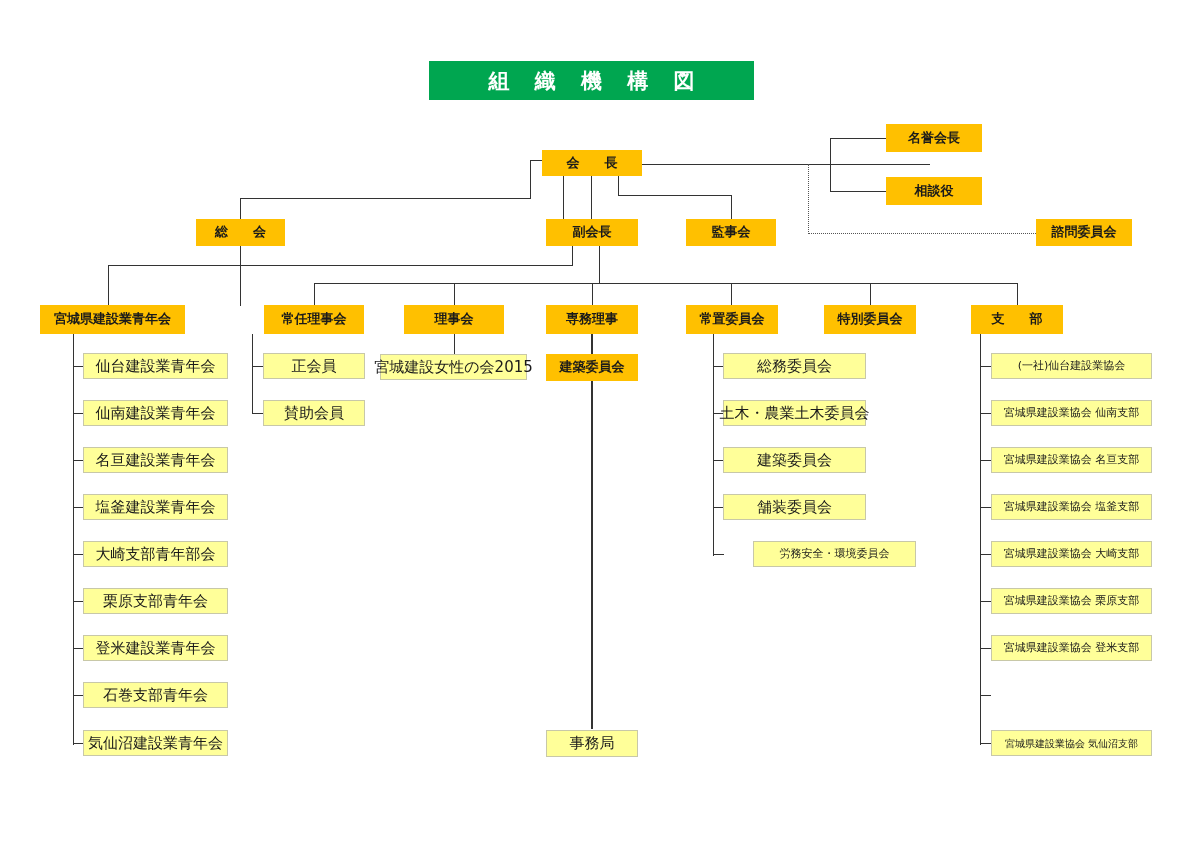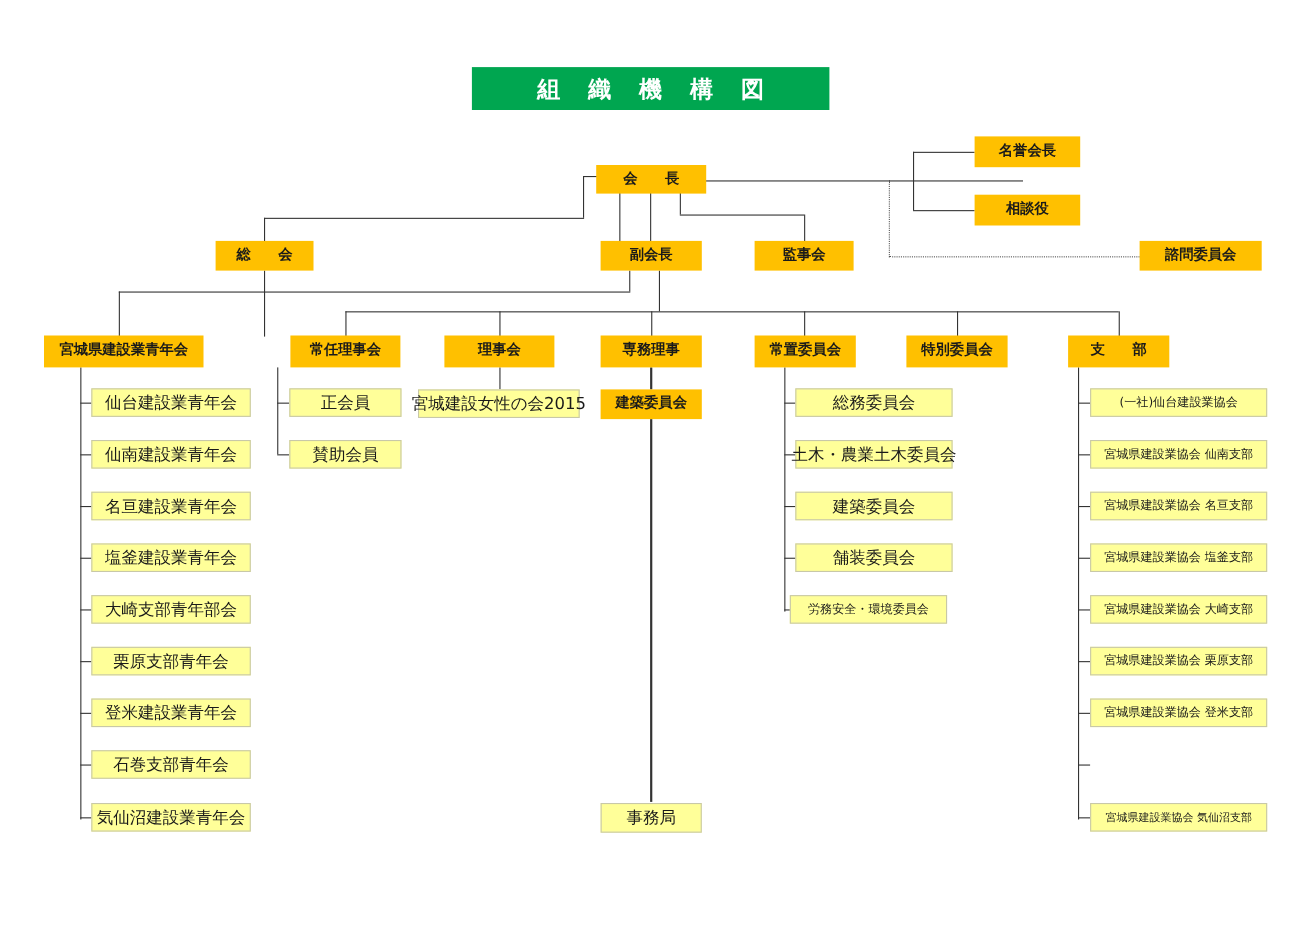--- a/index.html
+++ b/index.html
@@ -154,21 +154,21 @@
   <div class="ln h" style="left:980px; top:695px; width:11px;"></div>
   <div class="ln h" style="left:980px; top:743px; width:11px;"></div>
 
   <div class="node amber spaced" style="left:542px; top:150px; width:100px; height:26px;">会　長</div>
   <div class="node amber" style="left:886px; top:124px; width:96px; height:28px;">名誉会長</div>
   <div class="node amber" style="left:886px; top:177px; width:96px; height:28px;">相談役</div>
 
   <div class="node amber spaced" style="left:196px; top:219px; width:89px; height:27px;">総　会</div>
   <div class="node amber" style="left:546px; top:219px; width:92px; height:27px;">副会長</div>
   <div class="node amber" style="left:686px; top:219px; width:90px; height:27px;">監事会</div>
-  <div class="node amber" style="left:1036px; top:219px; width:111px; height:27px;">諮問委員会</div>
+  <div class="node amber" style="left:1036px; top:219px; width:96px; height:27px;">諮問委員会</div>
 
   <div class="node amber" style="left:40px; top:305px; width:145px; height:29px;">宮城県建設業青年会</div>
   <div class="node amber" style="left:264px; top:305px; width:100px; height:29px;">常任理事会</div>
   <div class="node amber" style="left:404px; top:305px; width:100px; height:29px;">理事会</div>
   <div class="node amber" style="left:546px; top:305px; width:92px; height:29px;">専務理事</div>
   <div class="node amber" style="left:686px; top:305px; width:92px; height:29px;">常置委員会</div>
   <div class="node amber" style="left:824px; top:305px; width:92px; height:29px;">特別委員会</div>
   <div class="node amber spaced" style="left:971px; top:305px; width:92px; height:29px;">支　部</div>
 
   <div class="node pale" style="left:380px; top:354px; width:147px; height:26px;">宮城建設女性の会2015</div>
@@ -185,21 +185,21 @@
   <div class="node pale" style="left:83px; top:682px; width:145px; height:26px;">石巻支部青年会</div>
   <div class="node pale" style="left:83px; top:730px; width:145px; height:26px;">気仙沼建設業青年会</div>
 
   <div class="node pale" style="left:263px; top:353px; width:102px; height:26px;">正会員</div>
   <div class="node pale" style="left:263px; top:400px; width:102px; height:26px;">賛助会員</div>
 
   <div class="node pale" style="left:723px; top:353px; width:143px; height:26px;">総務委員会</div>
   <div class="node pale" style="left:723px; top:400px; width:143px; height:26px;">土木・農業土木委員会</div>
   <div class="node pale" style="left:723px; top:447px; width:143px; height:26px;">建築委員会</div>
   <div class="node pale" style="left:723px; top:494px; width:143px; height:26px;">舗装委員会</div>
-  <div class="node pale small" style="left:718px; top:541px; width:143px; height:26px;">労務安全・環境委員会</div>
+  <div class="node pale small" style="left:753px; top:541px; width:163px; height:26px;">労務安全・環境委員会</div>
 
   <div class="node pale small" style="left:991px; top:353px; width:161px; height:26px;">(一社)仙台建設業協会</div>
   <div class="node pale small" style="left:991px; top:400px; width:161px; height:26px;">宮城県建設業協会 仙南支部</div>
   <div class="node pale small" style="left:991px; top:447px; width:161px; height:26px;">宮城県建設業協会 名亘支部</div>
   <div class="node pale small" style="left:991px; top:494px; width:161px; height:26px;">宮城県建設業協会 塩釜支部</div>
   <div class="node pale small" style="left:991px; top:541px; width:161px; height:26px;">宮城県建設業協会 大崎支部</div>
   <div class="node pale small" style="left:991px; top:588px; width:161px; height:26px;">宮城県建設業協会 栗原支部</div>
   <div class="node pale small" style="left:991px; top:635px; width:161px; height:26px;">宮城県建設業協会 登米支部</div>
   <div class="node pale small" style="left:991px; top:730px; width:161px; height:26px; font-size:10px;">宮城県建設業協会 気仙沼支部</div>
 

